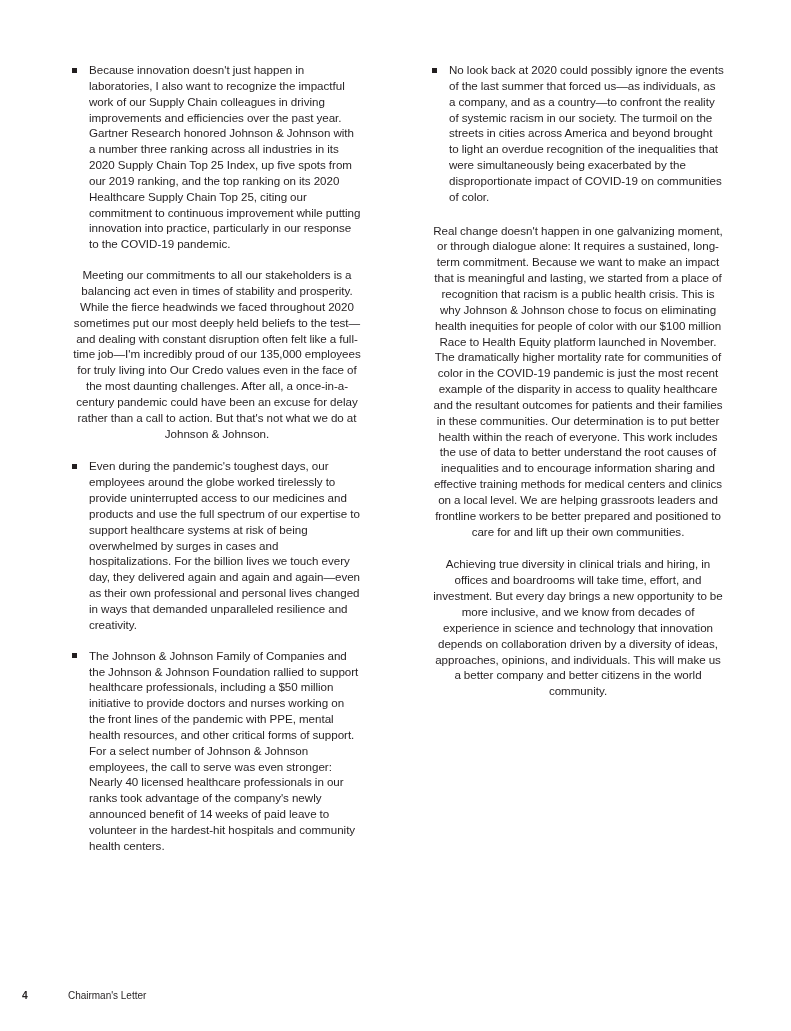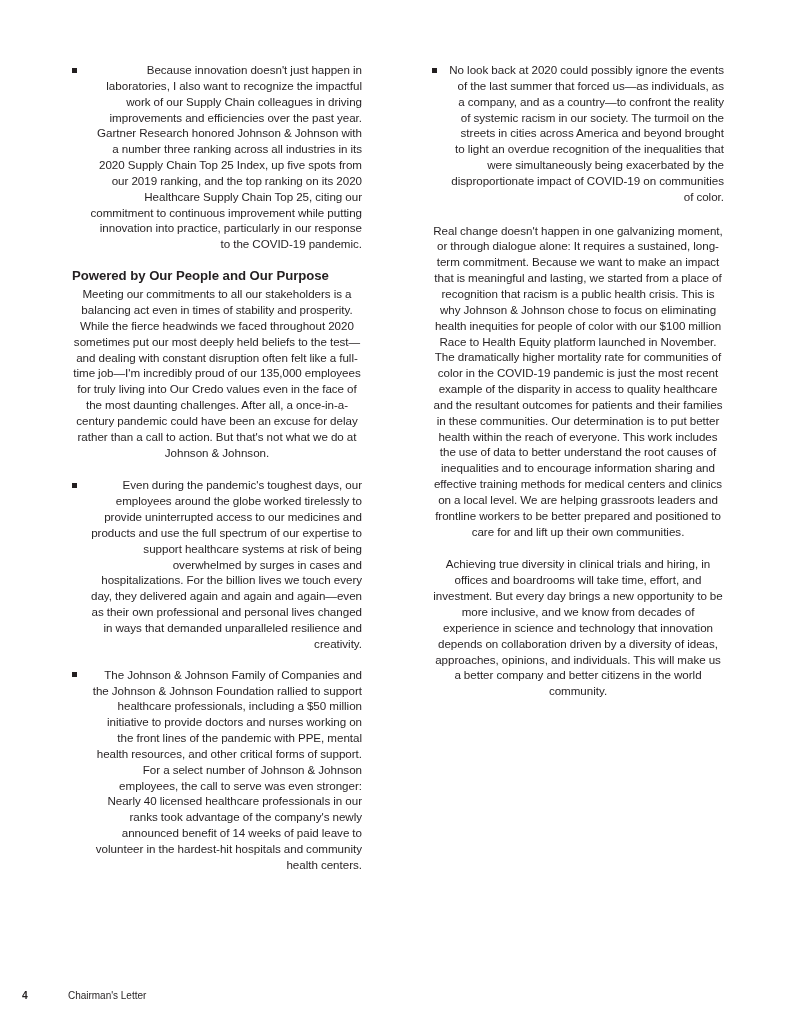--- a/index.html
+++ b/index.html
@@ -39,21 +39,20 @@
     text-align: center;
     margin: 0 0 14px 0;
     color: #231f20;
     word-spacing: -0.15px;
   }
 
   .bullet-item {
     position: relative;
     padding-left: 17px;
     margin: 0 0 15px 0;
-    text-align: right;
   }
   .bullet-item .marker {
     position: absolute;
     left: 0;
     top: 5.5px;
     width: 5px;
     height: 5px;
     background: #231f20;
     display: block;
   }
@@ -111,21 +110,20 @@
 
   <div class="columns">
 
     <div class="col col-left">
 
       <div class="bullet-item">
         <span class="marker"></span>
         <span class="btext">Because innovation doesn't just happen in laboratories, I also want to recognize the impactful work of our Supply Chain colleagues in driving improvements and efficiencies over the past year. Gartner Research honored Johnson &amp; Johnson with a number three ranking across all industries in its 2020 Supply Chain Top 25 Index, up five spots from our 2019 ranking, and the top ranking on its 2020 Healthcare Supply Chain Top 25, citing our commitment to continuous improvement while putting innovation into practice, particularly in our response to the COVID-19 pandemic.</span>
       </div>
 
-      <h2 class="section-heading">Powered by Our People and Our Purpose</h2>
 
       <p class="para">Meeting our commitments to all our stakeholders is a balancing act even in times of stability and prosperity. While the fierce headwinds we faced throughout 2020 sometimes put our most deeply held beliefs to the test—and dealing with constant disruption often felt like a full-time job—I'm incredibly proud of our 135,000 employees for truly living into Our Credo values even in the face of the most daunting challenges. After all, a once-in-a-century pandemic could have been an excuse for delay rather than a call to action. But that's not what we do at Johnson &amp; Johnson.</p>
 
       <div class="gap-sm"></div>
 
       <div class="bullet-item">
         <span class="marker"></span>
         <span class="btext">Even during the pandemic's toughest days, our employees around the globe worked tirelessly to provide uninterrupted access to our medicines and products and use the full spectrum of our expertise to support healthcare systems at risk of being overwhelmed by surges in cases and hospitalizations. For the billion lives we touch every day, they delivered again and again and again—even as their own professional and personal lives changed in ways that demanded unparalleled resilience and creativity.</span>
       </div>
 

